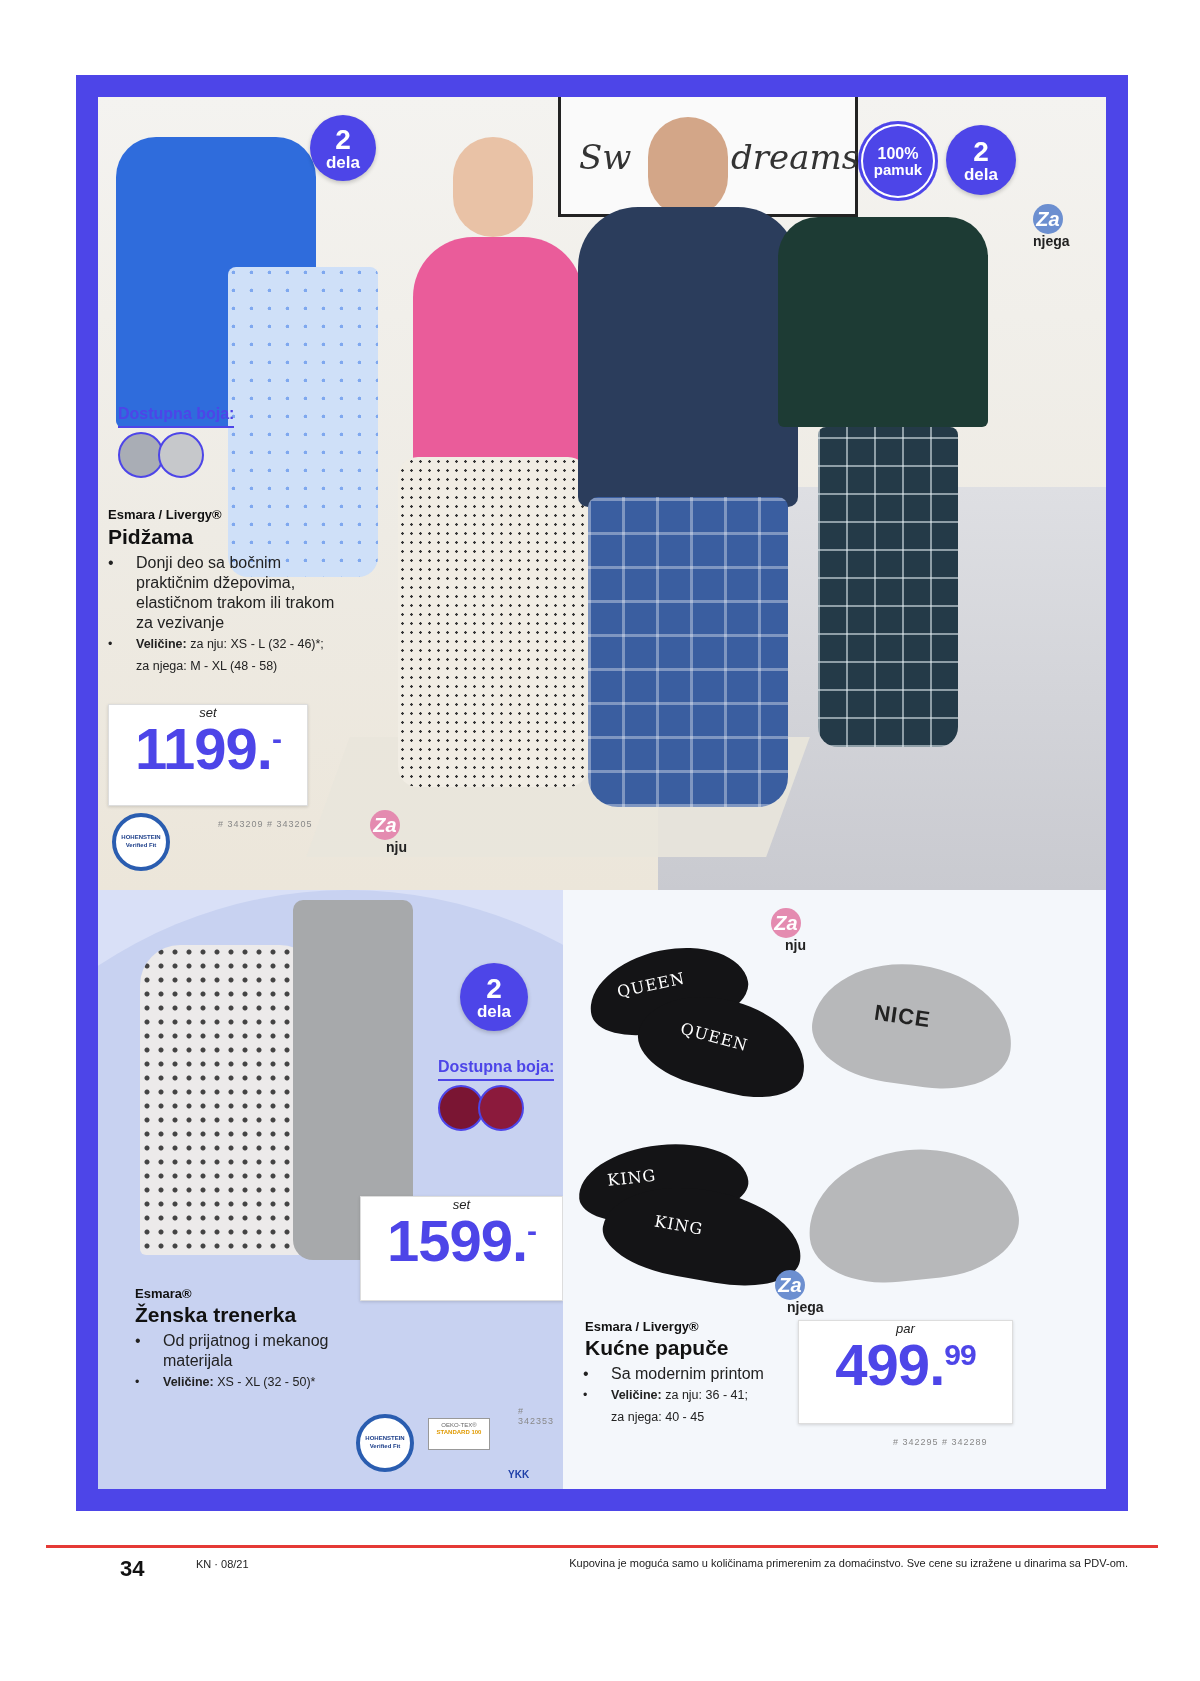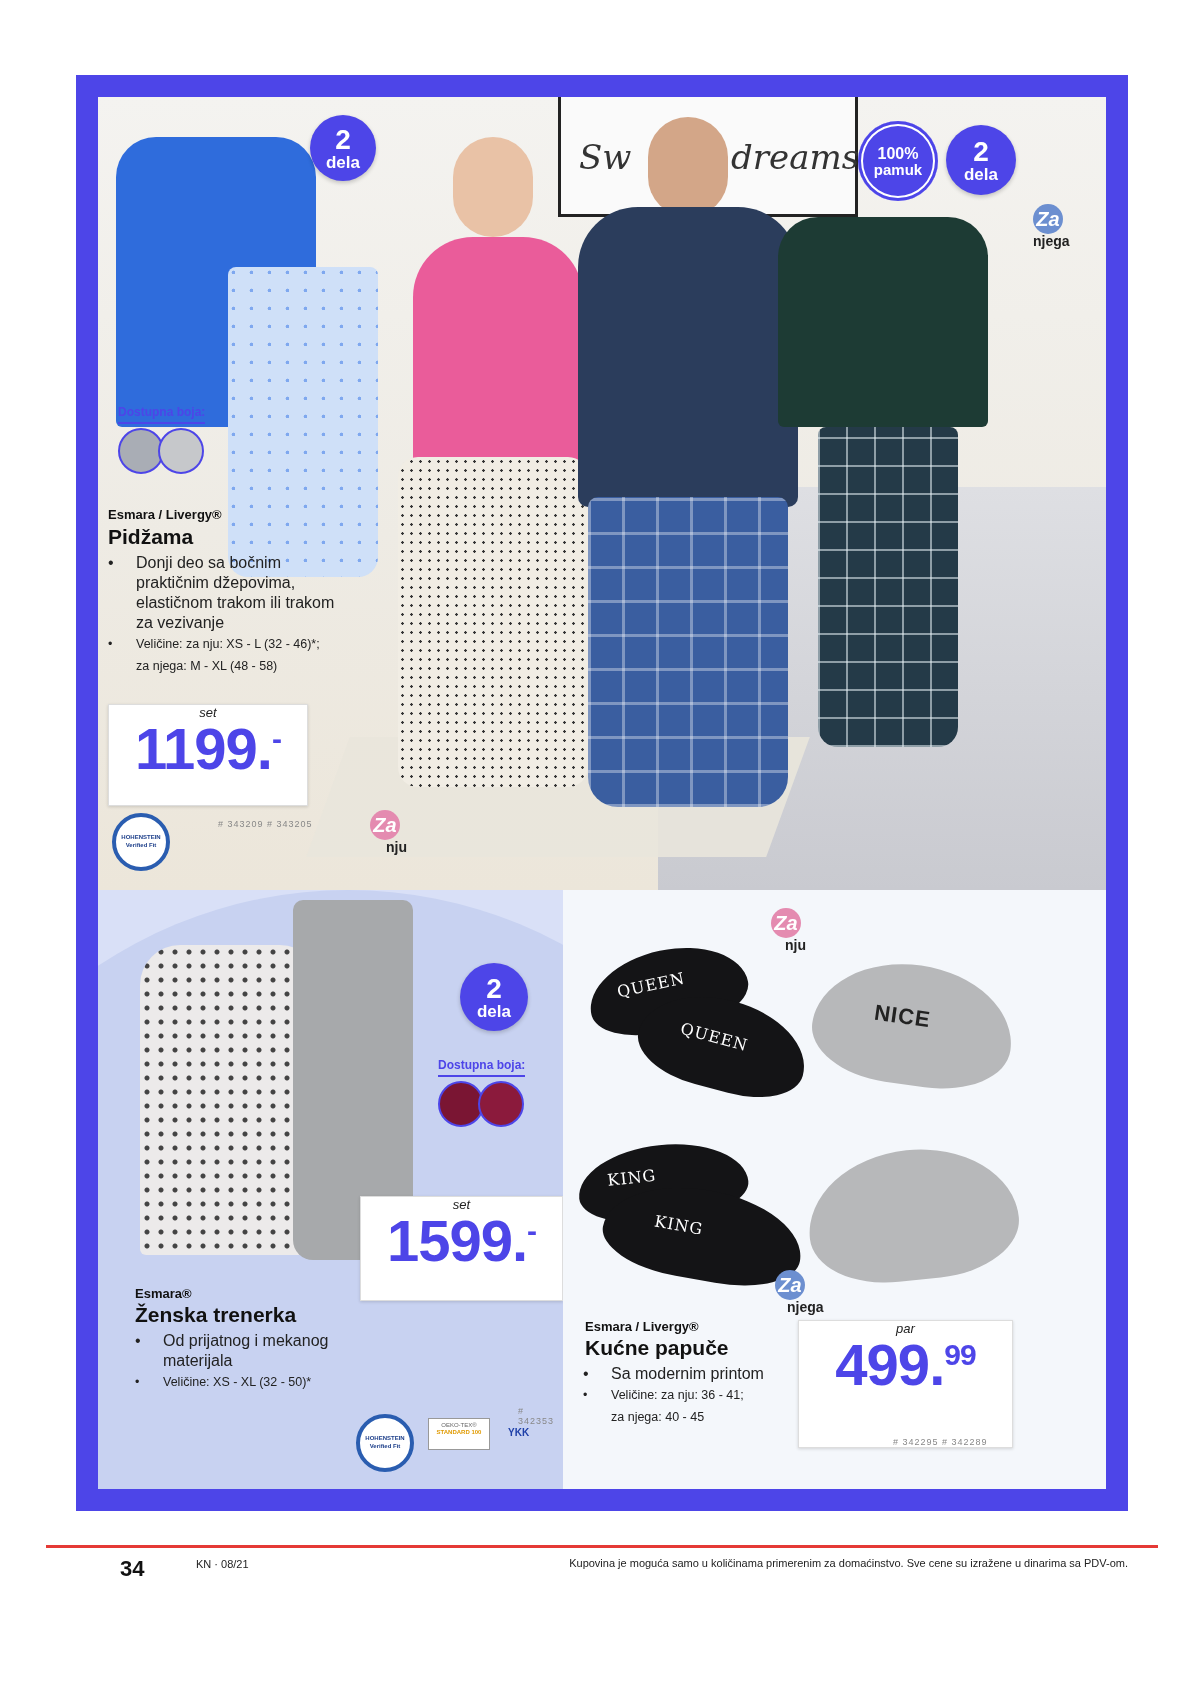--- a/index.html
+++ b/index.html
@@ -33,43 +33,43 @@
   .badge { position: absolute; border-radius: 50%; background: #4d45e8; color: #fff; text-align: center; font-weight: bold; box-shadow: 0 2px 4px rgba(0,0,0,.2); display: flex; flex-direction: column; justify-content: center; align-items: center; line-height: 1; }
   .badge .big { font-size: 28px; }
   .badge .small { font-size: 17px; }
   .badge.ring { box-shadow: inset 0 0 0 3px #4d45e8, inset 0 0 0 5px #fff; }
   .za { position: absolute; font-weight: bold; font-size: 14px; color: #222; text-align: center; line-height: 1; }
   .za .circle { width: 30px; height: 30px; border-radius: 50%; color: #fff; font-style: italic; font-size: 20px; display: flex; align-items: center; justify-content: center; }
   .za.pink .circle { background: #e48bb0; }
   .za.blue .circle { background: #6c8fd0; }
 
   .avail { position: absolute; text-align: center; }
-  .avail .lbl { font-size: 12px; font-weight: bold; color: #4d45e8; border-bottom: 2px solid #4d45e8; padding-bottom: 3px; }
+  .avail .lbl { font-size: 16px; font-weight: bold; color: #4d45e8; border-bottom: 2px solid #4d45e8; padding-bottom: 3px; }
   .avail .swatches { display: flex; margin-top: 4px; }
   .avail .sw { width: 46px; height: 46px; border-radius: 50%; border: 2px solid #4d45e8; margin-left: -6px; }
 
   .brand { position: absolute; font-size: 13px; font-weight: bold; color: #111; }
   .title { position: absolute; font-size: 21px; font-weight: bold; color: #111; }
   .bullets { position: absolute; list-style: none; color: #222; }
   .bullets li { position: relative; padding-left: 28px; }
   .bullets li::before { content: "•"; position: absolute; left: 0; }
   .bullets .main { font-size: 16px; line-height: 20px; }
   .bullets .size { font-size: 12.5px; line-height: 22px; }
-  .bullets .size b { font-weight: normal; text-align: center; }
+  .bullets .size b { font-weight: bold; text-align: center; }
 
   .pricebox { position: absolute; background: #fff; border: 1px solid #ddd; box-shadow: 0 1px 3px rgba(0,0,0,.15); text-align: center; }
   .pricebox .unit { font-size: 13px; font-style: italic; color: #222; }
   .pricebox .price { font-size: 58px; font-weight: bold; color: #4d45e8; line-height: 1; letter-spacing: -1px; }
   .pricebox .price sup { font-size: 30px; vertical-align: top; position: relative; top: 4px; }
 
   .codes { position: absolute; font-size: 9px; color: #888; letter-spacing: 1px; }
   .seal { position: absolute; width: 58px; height: 58px; border-radius: 50%; border: 4px solid #2a5db0; background: #fff; font-size: 6px; font-weight: bold; color: #1d3f8a; display: flex; flex-direction: column; align-items: center; justify-content: center; line-height: 1.3; }
   .oeko { position: absolute; width: 62px; height: 32px; border: 1px solid #999; background: #fff; font-size: 6px; text-align: center; color: #666; line-height: 1.2; padding-top: 3px; }
   .oeko b { color: #e09a00; }
-  .ykk { position: absolute; font-size: 10px; font-weight: bold; color: #1e3fa8; }
+  .ykk { position: absolute; font-size: 10px; font-weight: bold; color: #1e3fa8; margin-top: 42px; }
 
   
   .bl { position: absolute; left: 0; top: 793px; width: 465px; height: 599px; background: #d9e0f7; }
   .bl .curve { position: absolute; left: -200px; top: 0; width: 900px; height: 900px; border-radius: 50%; background: #c8d2f1; }
   .br { position: absolute; left: 465px; top: 793px; width: 543px; height: 599px; background: #f4f7fb; }
 
   .jacket { left: 42px; top: 55px; width: 180px; height: 310px; background: radial-gradient(circle at 50% 50%, #444 2px, transparent 3px) 0 0/14px 14px, #eceaea; border-radius: 40px 40px 6px 6px; }
   .track-pants { left: 195px; top: 10px; width: 120px; height: 360px; background: #a7a9ab; border-radius: 10px 10px 20px 20px; }
 
   .slipper { position: absolute; border-radius: 50% 50% 40% 40% / 60% 60% 40% 40%; }
@@ -229,21 +229,21 @@
         <div style="margin-left:12px">njega</div>
       </div>
 
       <div class="brand" style="left:22px;top:429px">Esmara / Livergy®</div>
       <div class="title" style="left:22px;top:446px">Kućne papuče</div>
       <ul class="bullets" style="left:20px;top:474px;width:220px">
         <li class="main">Sa modernim printom</li>
         <li class="size"><b>Veličine:</b> <span>za nju: 36 - 41;</span><br><span>za njega: 40 - 45</span></li>
       </ul>
 
-      <div class="pricebox" style="left:235px;top:430px;width:215px;height:128px">
+      <div class="pricebox" style="left:235px;top:430px;width:215px;height:104px">
         <div class="unit">par</div>
         <div class="price"><span>499.</span><sup>99</sup></div>
       </div>
       <div class="codes" style="left:330px;top:547px"># 342295  # 342289</div>
     </section>
   </div>
 </div>
 
 <div class="redline"></div>
 <div class="pagenum">34</div>

